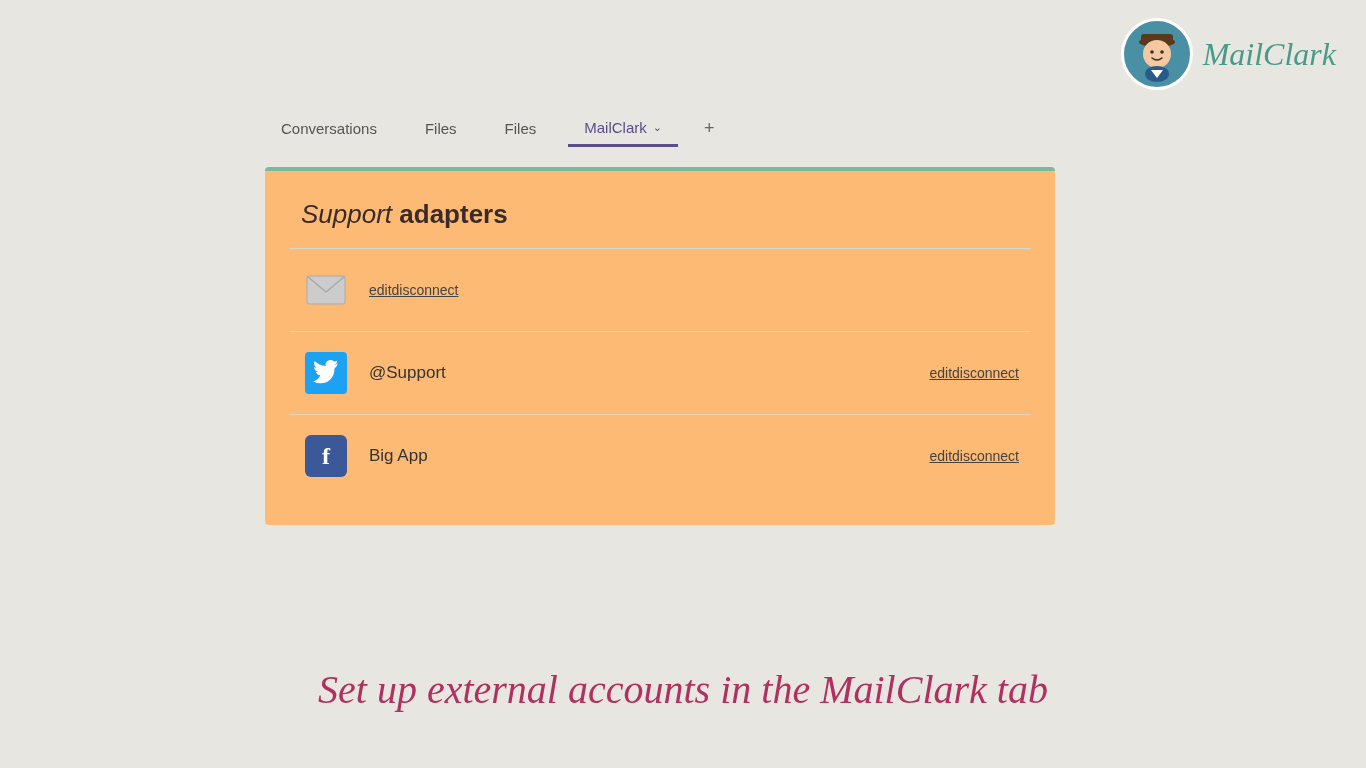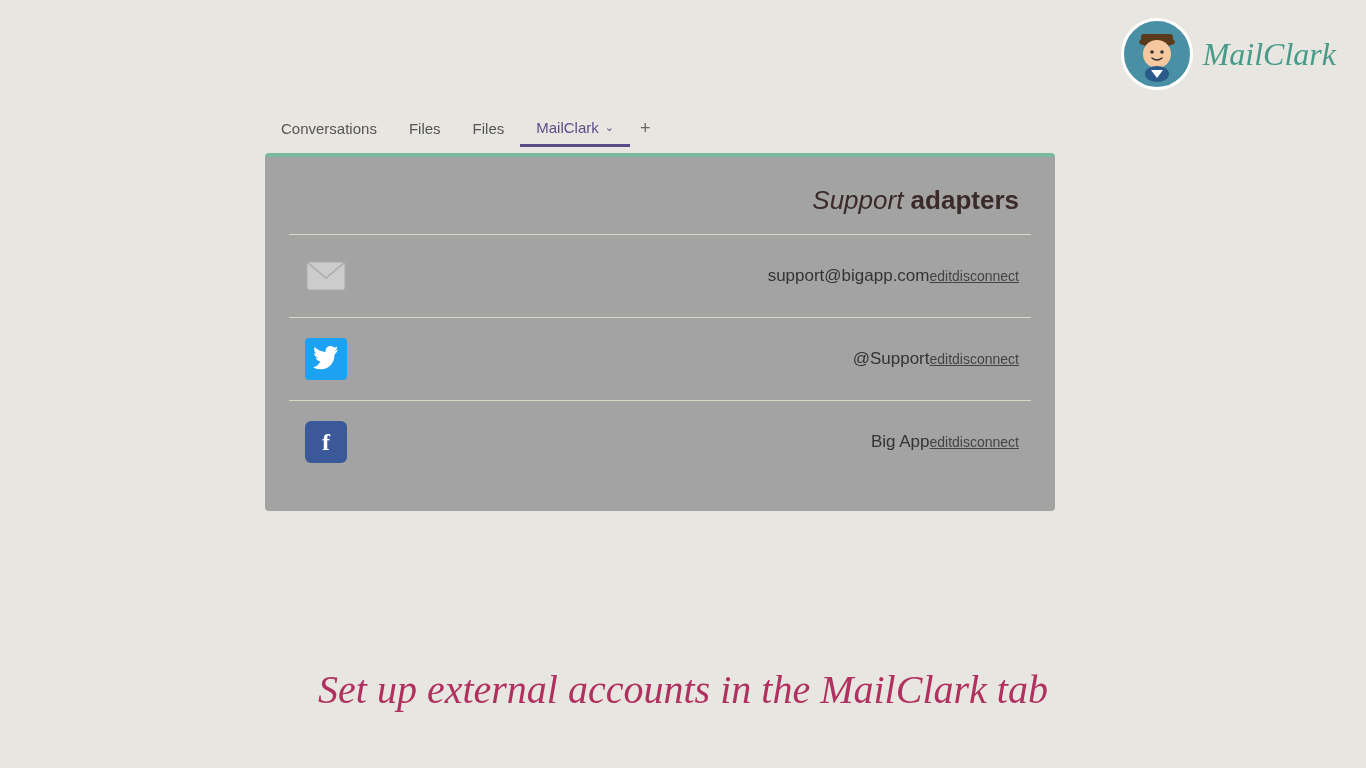--- a/index.html
+++ b/index.html
@@ -52,21 +52,21 @@
       position: absolute;
       top: 110px;
       left: 265px;
       right: 80px;
     }
 
     
     .tab-bar {
       display: flex;
       align-items: center;
-      gap: 0;
+      gap: 16px;
       padding-bottom: 0;
       margin-bottom: 0;
     }
 
     .tab {
       padding: 8px 16px;
       font-size: 15px;
       color: #555;
       cursor: pointer;
       text-decoration: none;
@@ -87,27 +87,26 @@
 
     .tab-plus {
       padding: 8px 10px;
       font-size: 18px;
       color: #666;
       cursor: pointer;
     }
 
     
     .card {
-      background-color: #a3a3a3;
+      background-color: #fdba74;
       border-radius: 4px;
-      margin-top: 6px;
+      margin-top: 20px;
       border-top: 4px solid #7ab8a0;
       overflow: hidden;
       width: 790px;
-      text-align: right;
     }
 
     .card-header {
       padding: 28px 36px 18px;
     }
 
     .card-title {
       font-size: 26px;
       color: #3a2a2a;
       font-style: italic;
@@ -247,21 +246,20 @@
 
     <div class="adapter-list">
 
       <div class="adapter-row">
         <div class="adapter-icon mail-icon">
           <svg viewBox="0 0 40 30" xmlns="http://www.w3.org/2000/svg">
             <rect x="1" y="1" width="38" height="28" rx="2" fill="#ccc" stroke="#aaa" stroke-width="1"></rect>
             <polyline points="1,1 20,17 39,1" fill="none" stroke="#aaa" stroke-width="1.5"></polyline>
           </svg>
         </div>
-        <span class="adapter-name">support@bigapp.com</span>
         <div class="adapter-actions">
           <a class="adapter-action-link">edit</a>
           <a class="adapter-action-link">disconnect</a>
         </div>
       </div>
 
       <div class="adapter-row">
         <div class="adapter-icon">
           <div class="twitter-icon">
             <svg viewBox="0 0 24 24" width="26" height="26" xmlns="http://www.w3.org/2000/svg">

